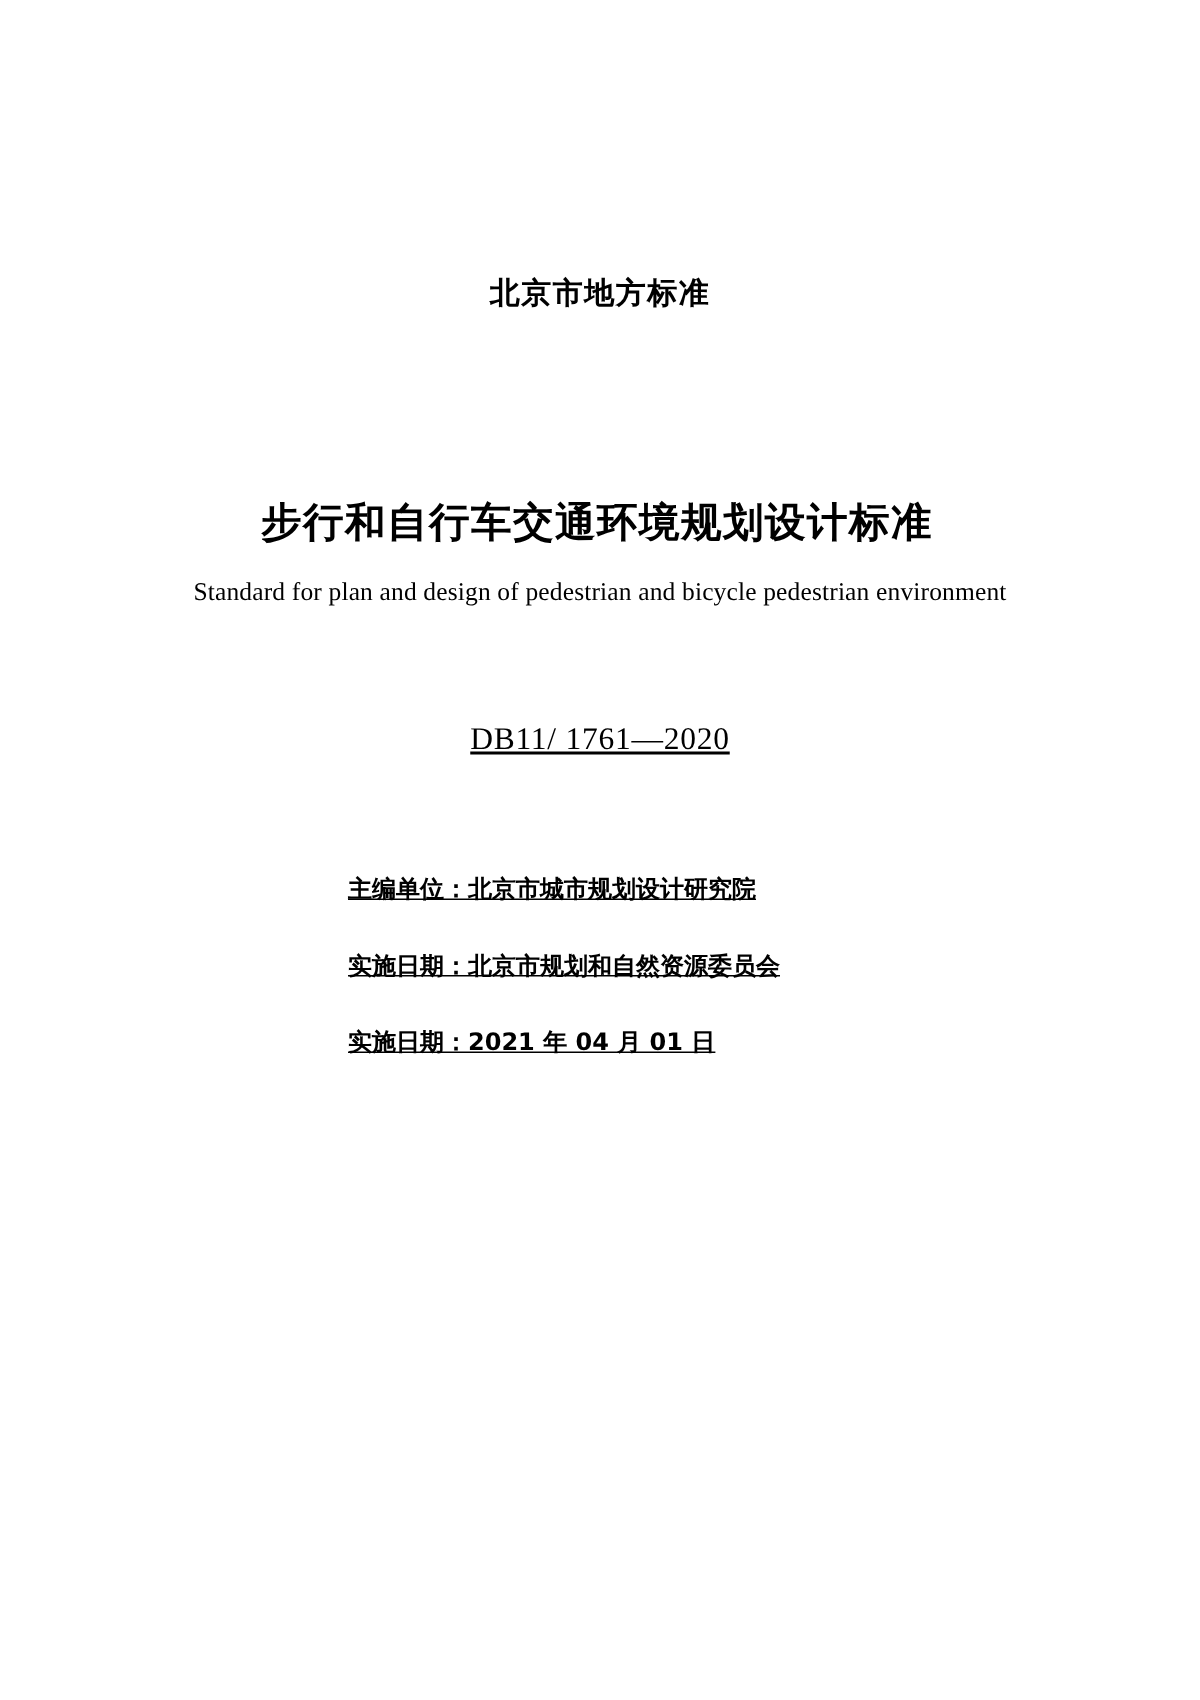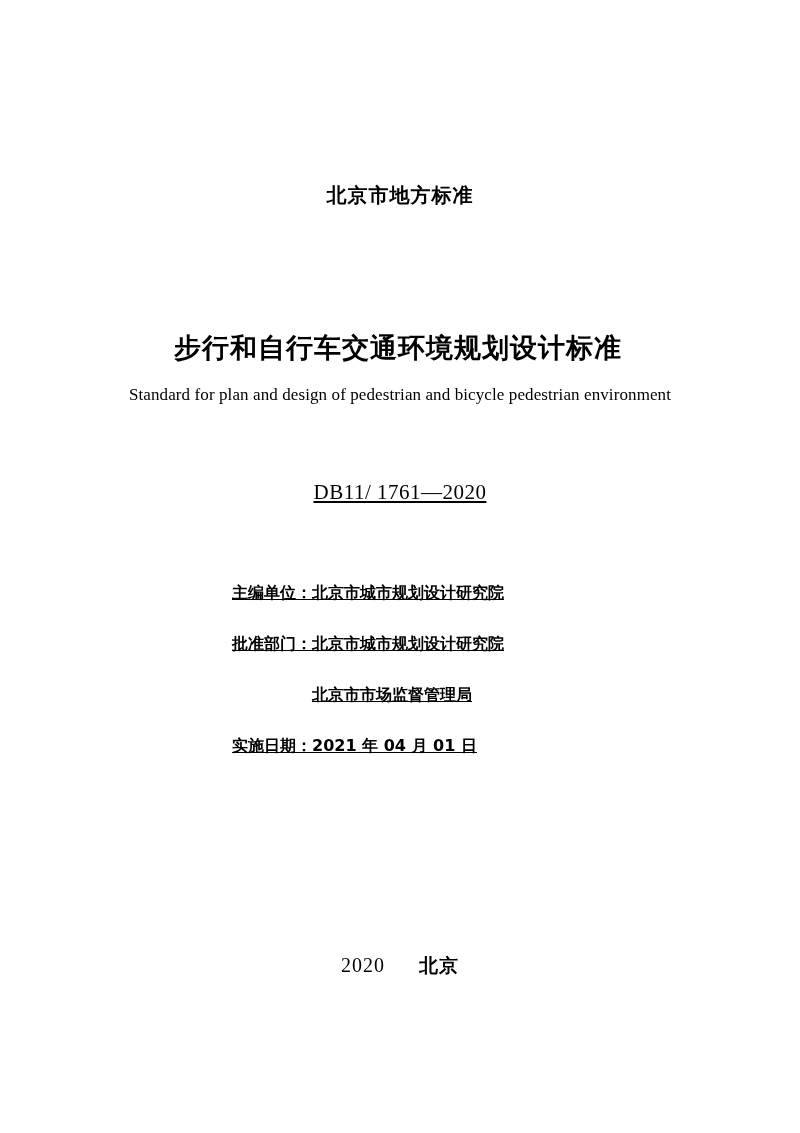--- a/index.html
+++ b/index.html
@@ -113,24 +113,18 @@
   <div class="standard-type">北京市地方标准</div>
 
   <div class="title-cn">步行和自行车交通环境规划设计标准</div>
 
   <div class="title-en">Standard for plan and design of pedestrian and bicycle pedestrian environment</div>
 
   <div class="code">DB11/ 1761—2020</div>
 
   <div class="info-block">
     <div class="info-row">主编单位：北京市城市规划设计研究院</div>
-    <div class="info-row">批准部门：北京市城市规划设计研究院</div>
-    <div class="info-row sub">北京市市场监督管理局</div>
+    <div class="info-row">实施日期：北京市规划和自然资源委员会</div>
     <div class="info-row">实施日期：2021 年 04 月 01 日</div>
   </div>
 
-  <div class="footer">
-    <span>2020</span>
-    <span class="gap"></span>
-    <span class="footer-city">北京</span>
-  </div>
 
 </div>
 
 </body></html>

